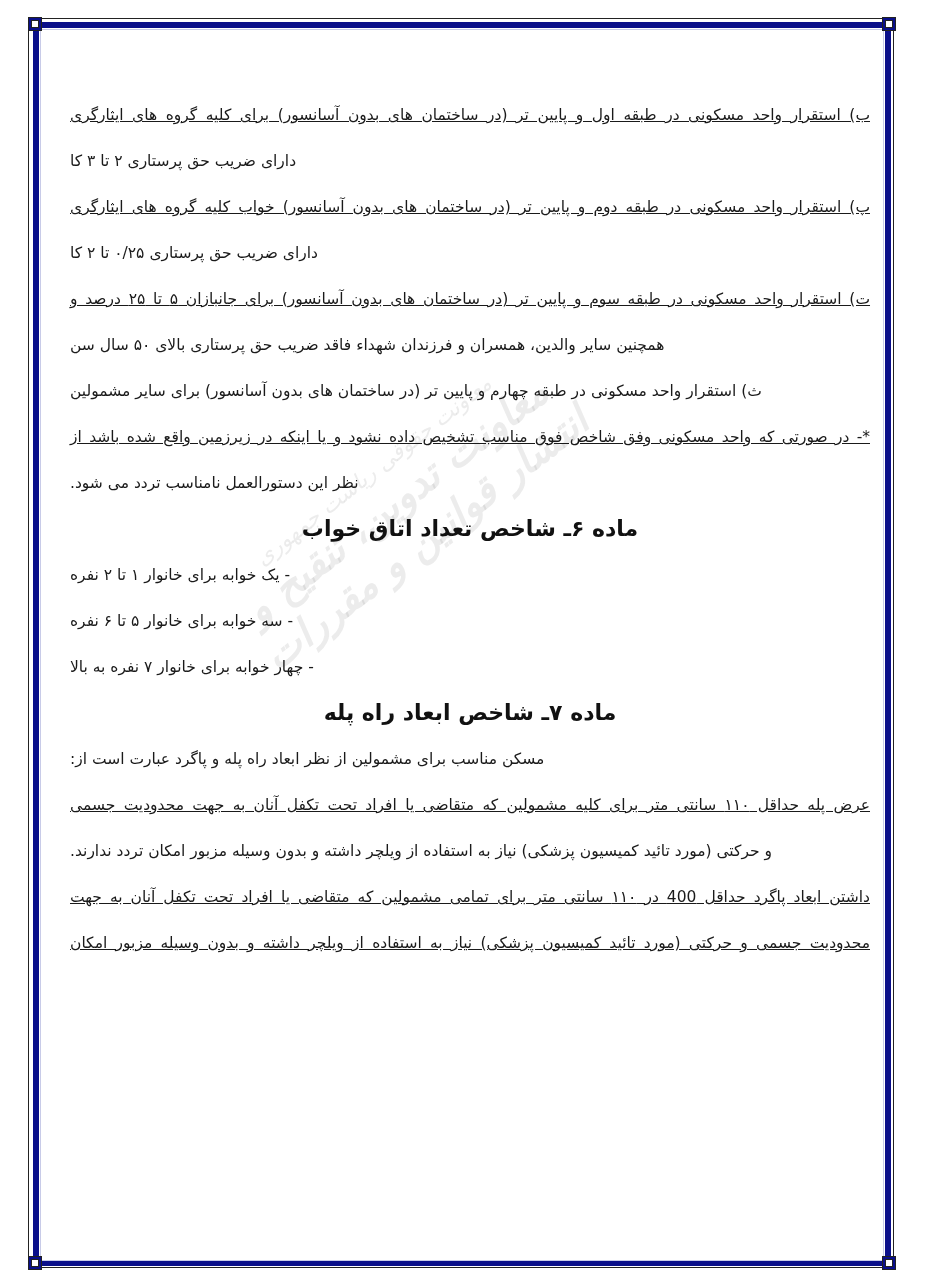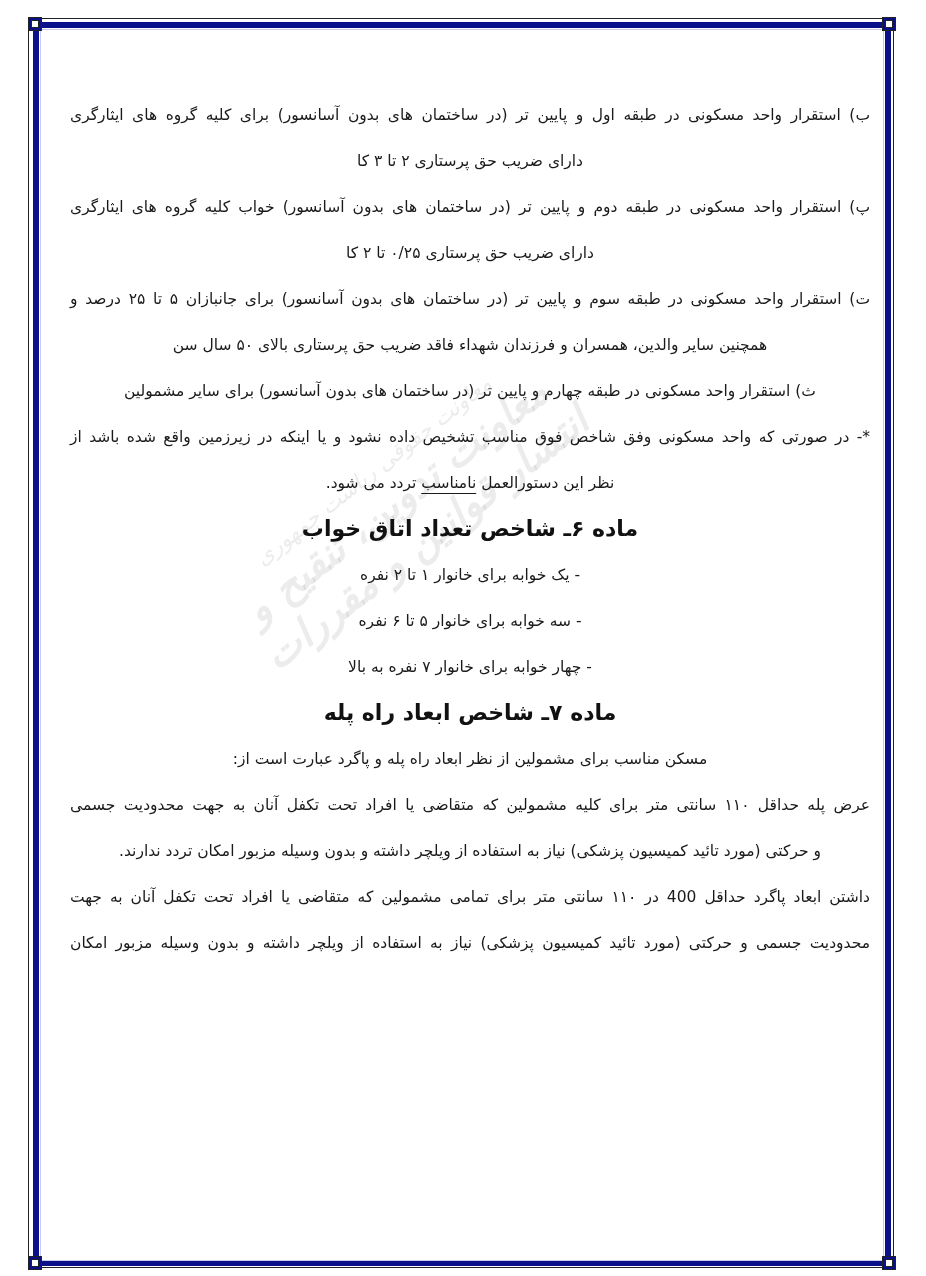--- a/index.html
+++ b/index.html
@@ -82,37 +82,37 @@
       width: 800px;
       direction: rtl;
       text-align: justify;
       font-size: 15.5px;
     }
     .line {
       display: block;
       height: 46px;
       line-height: 46px;
       white-space: nowrap;
-      text-align: center;
+      text-align: left;
     }
     .line.justify {
       text-align: justify;
       text-align-last: justify;
+      text-decoration: underline;
     }
     .heading {
       display: block;
       height: 46px;
       line-height: 46px;
       font-weight: bold;
       font-size: 22px;
       color: #111;
       text-align: center;
     }
     .u {
-      text-decoration: underline;
       text-underline-offset: 5px;
     }
   </style>
 </head>
 <body>
 
 <div class="frame-outer"></div>
 <div class="frame-navy"></div>
 <div class="frame-inner"></div>
 <div class="corner c-tl"></div>

